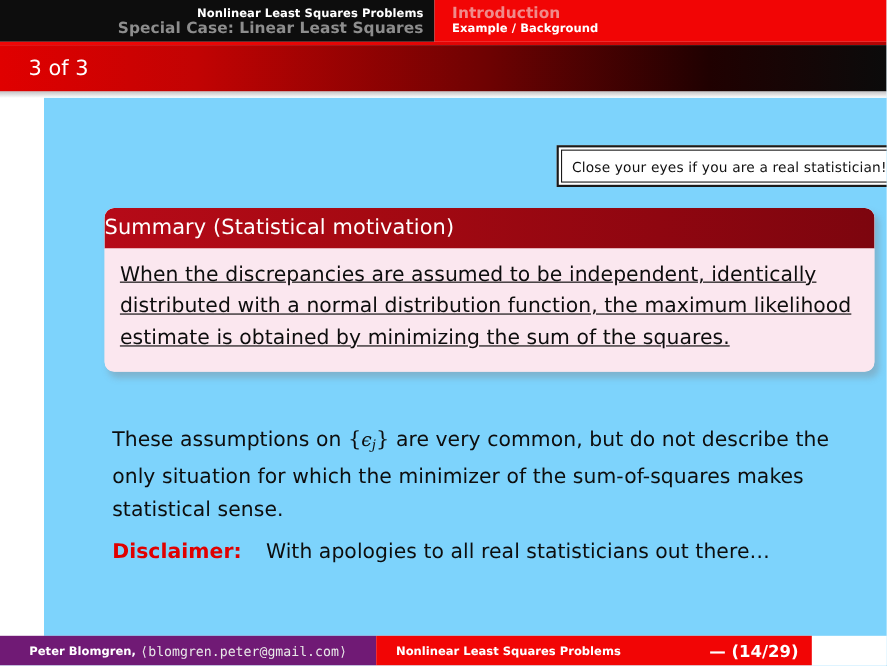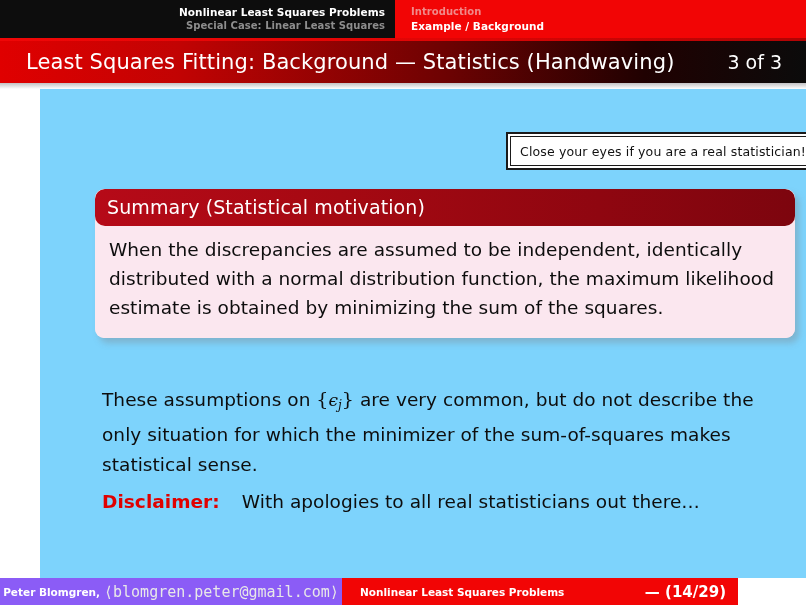--- a/index.html
+++ b/index.html
@@ -48,21 +48,21 @@
   }
   .nav-line-strong {
     font-size: 10.5px;
     font-weight: bold;
     color: #ffffff;
     line-height: 14px;
     letter-spacing: 0.05px;
     white-space: nowrap;
   }
   .nav-line-dim {
-    font-size: 10px;
+    font-size: 14px;
     font-weight: bold;
     color: #8d8d8d;
     line-height: 14px;
     letter-spacing: 0.05px;
     white-space: nowrap;
   }
   #nav-right .nav-line-dim { color: #f08a8a; }
 
   
   #nav-separator {
@@ -142,36 +142,36 @@
     position: absolute;
     left: 55px; top: 100px;
     width: 700px;
     border-radius: 9px;
     box-shadow: 4px 5px 6px rgba(125,130,135,0.38);
     overflow: hidden;
     background: #fae8ee;
   }
   #summary-header {
     background: linear-gradient(to right, #b60a18 0%, #a50912 35%, #8f0610 72%, #7d050e 100%);
-    padding: 7px 0 8px 12px;
+    padding: 7px 0 8px 0;
     border-top-left-radius: 9px;
     border-top-right-radius: 9px;
-    border-radius: 10px;
   }
   #summary-title {
     color: #ffffff;
     font-size: 19px;
     letter-spacing: 0.1px;
     white-space: nowrap;
   }
   #summary-body {
     background: #fbe7ef;
     padding: 9px 17px 16px 14px;
     border-bottom-left-radius: 9px;
     border-bottom-right-radius: 9px;
+    text-decoration: underline;
   }
   #summary-text {
     color: #0d0d0d;
     font-size: 18.5px;
     line-height: 29px;
     letter-spacing: 0.05px;
   }
 
   
   .prose {
@@ -257,21 +257,21 @@
   #footer-bar {
     position: absolute;
     left: 0; top: 578px;
     width: 806px;
     height: 27px;
     display: flex;
   }
   #footer-left {
     width: 342px;
     height: 27px;
-    background: #8b5cf6;
+    background: #701a75;
     display: flex;
     align-items: center;
     justify-content: center;
     box-sizing: border-box;
   }
   #footer-right {
     width: 396px;
     height: 27px;
     background: #f20505;
     display: flex;
@@ -281,21 +281,21 @@
   }
   #footer-author {
     color: #ffffff;
     font-size: 10.5px;
     font-weight: bold;
     white-space: nowrap;
   }
   #footer-email {
     color: #e8e8e8;
     font-family: "DejaVu Sans Mono", monospace;
-    font-size: 15px;
+    font-size: 12px;
     font-weight: normal;
     white-space: nowrap;
     margin-left: 4px;
     text-align: right;
   }
   #footer-subject {
     flex: 1;
     color: #ffffff;
     font-size: 10.5px;
     font-weight: bold;
@@ -317,21 +317,20 @@
     <div class="nav-line-dim">Special Case: Linear Least Squares</div>
   </div>
   <div id="nav-right">
     <div class="nav-line-dim">Introduction</div>
     <div class="nav-line-strong">Example / Background</div>
   </div>
 </div>
 <div id="nav-separator"></div>
 
 <div id="title-bar">
-  <div id="slide-title">Least Squares Fitting: Background — Statistics (Handwaving)</div>
   <div id="title-counter">3 of 3</div>
 </div>
 <div id="title-shadow"></div>
 
 <div id="slide-body">
 
   <div id="callout-box">
     <div id="callout-inner">
       <span id="callout-text">Close your eyes if you are a real statistician!</span>
     </div>

